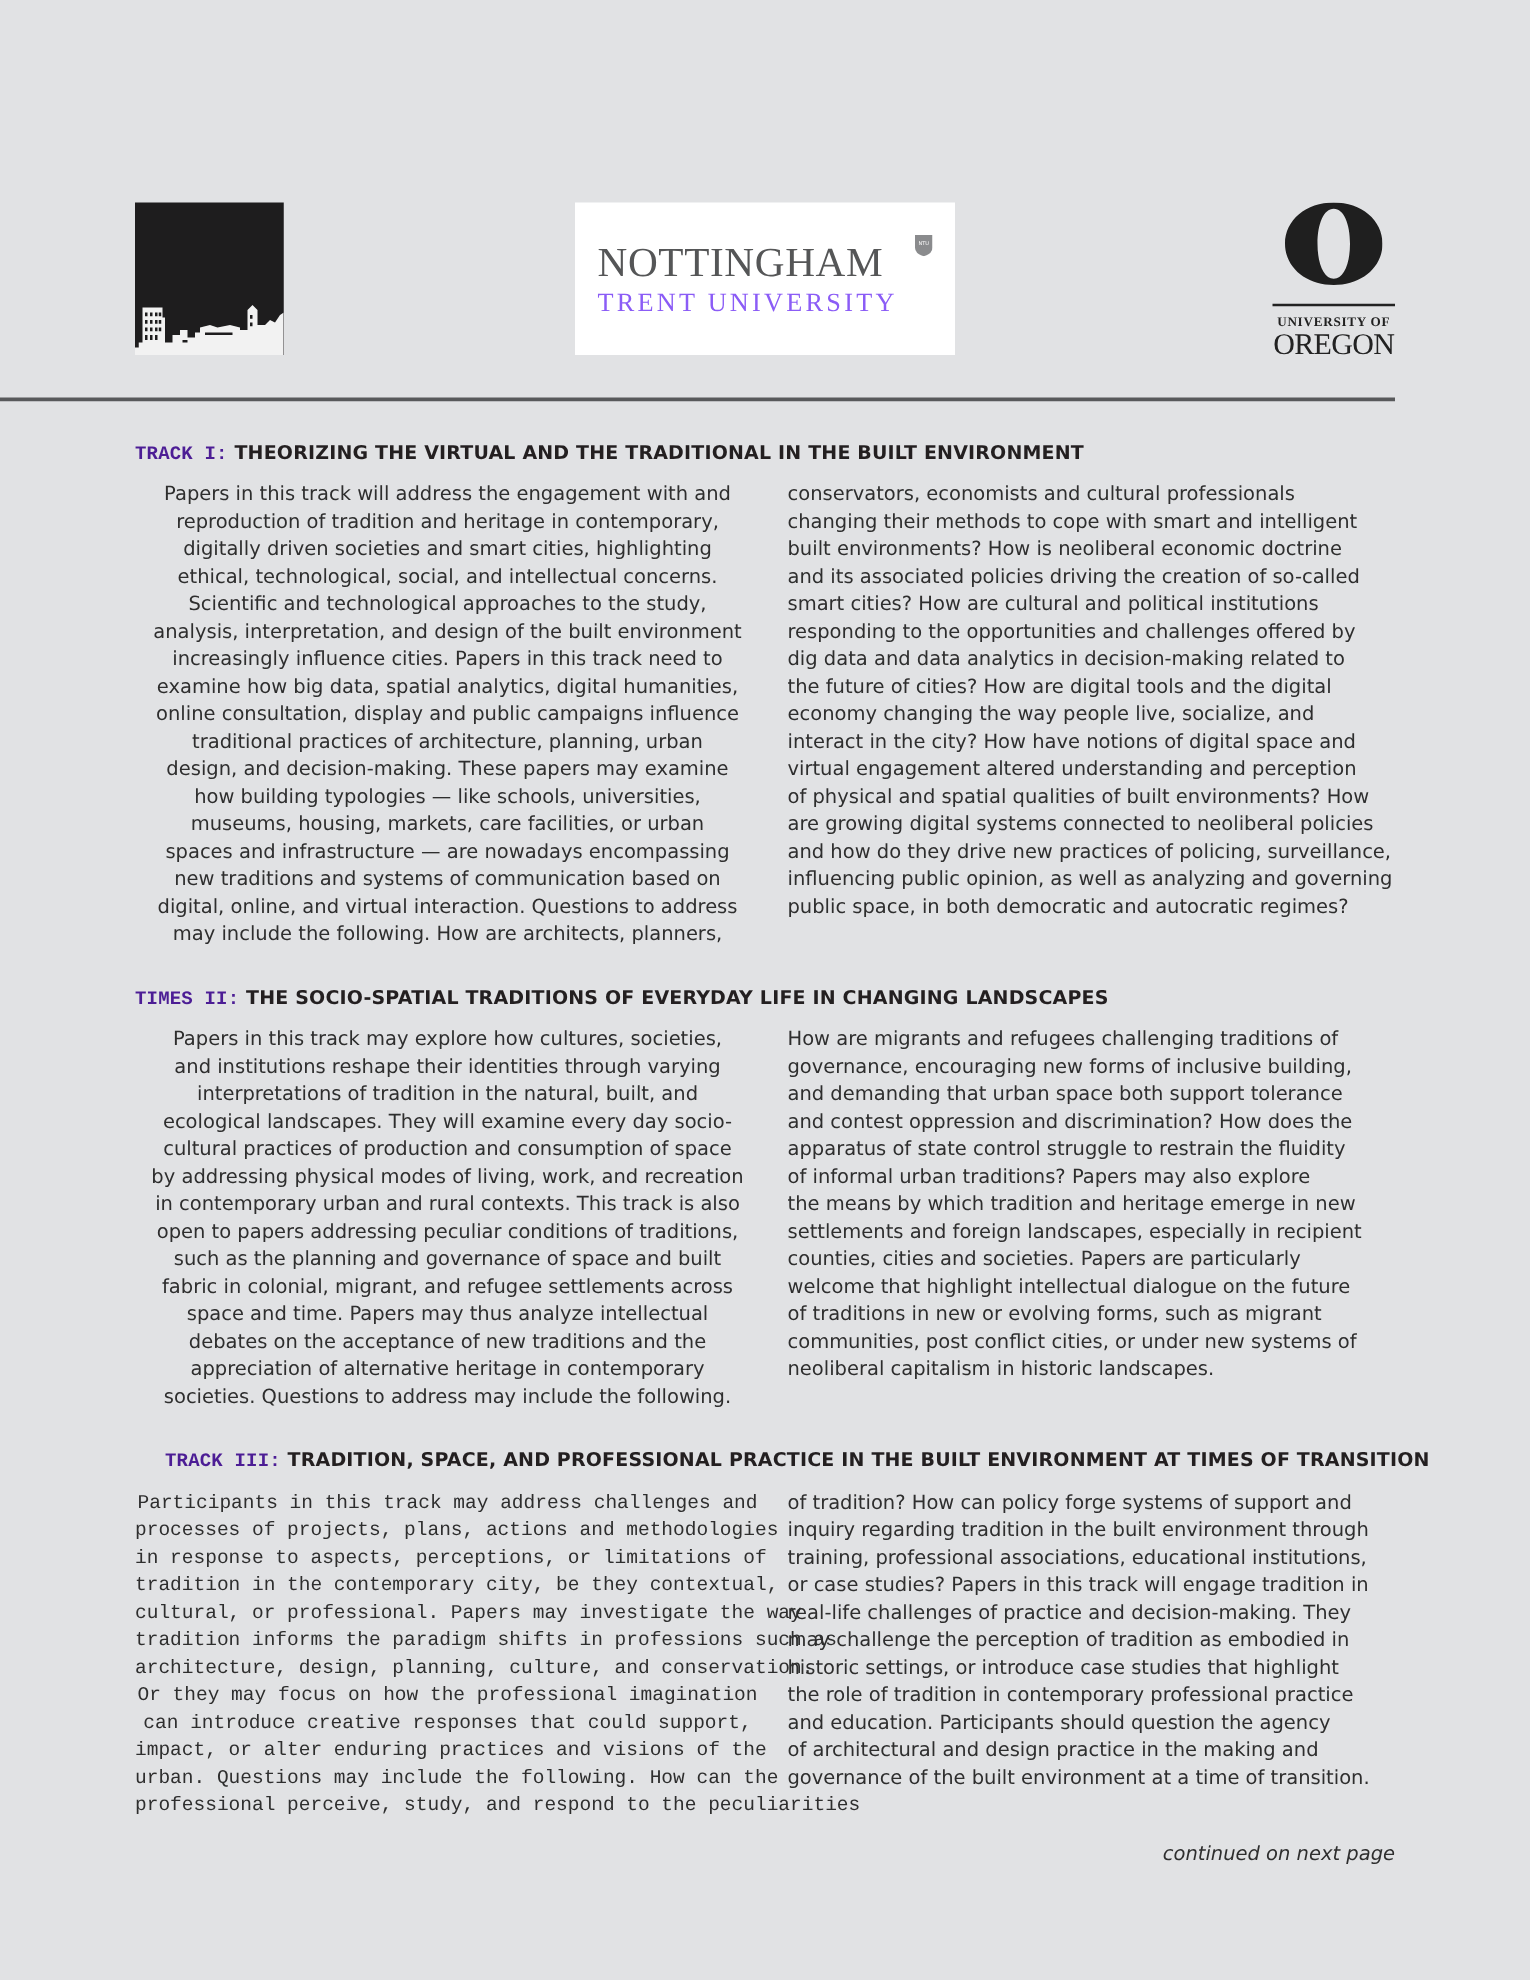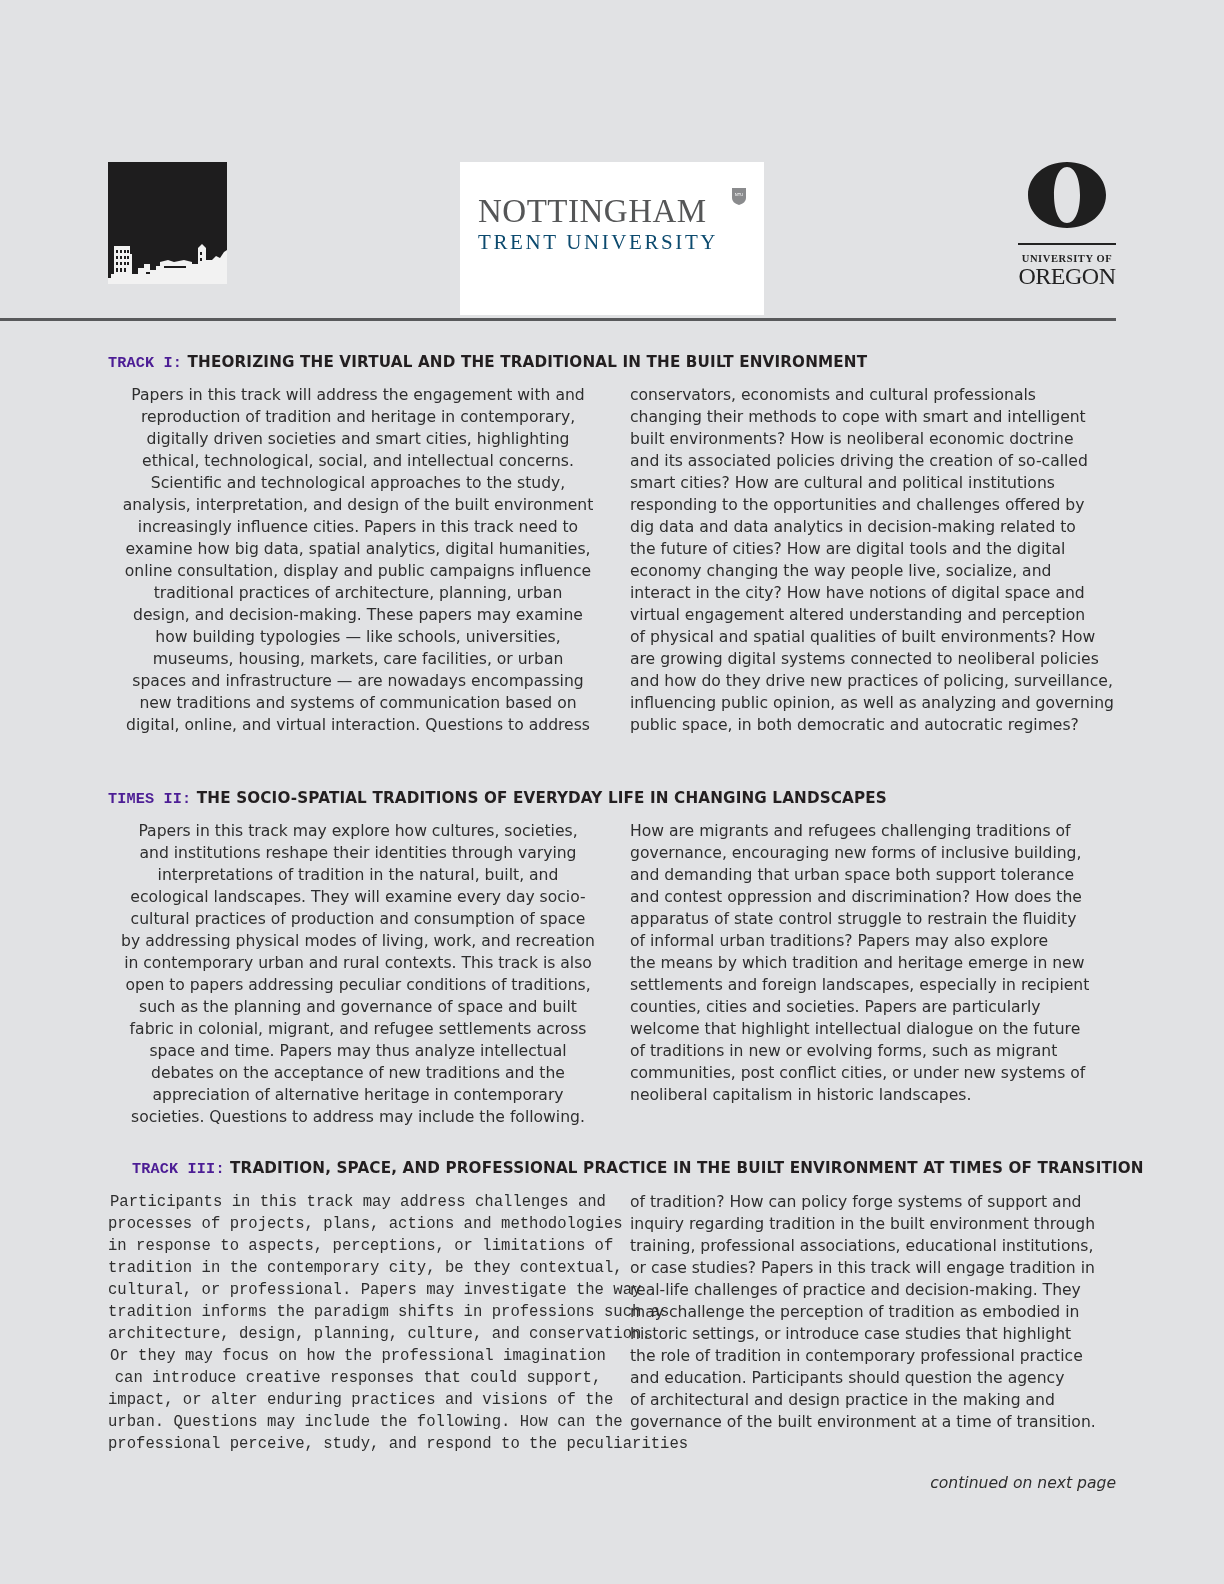--- a/index.html
+++ b/index.html
@@ -6,31 +6,31 @@
     html, body { width: 1224px; height: 1584px; background: #e1e2e4; overflow: hidden; }
     body { position: relative; font-family: "DejaVu Sans", sans-serif; color: #2b2b2b; }
 
     .logo-left {
       position: absolute; left: 108px; top: 162px; width: 119px; height: 122px;
       background: #1e1d1e; overflow: hidden;
     }
     .logo-left svg { position: absolute; left: 0; bottom: 0; width: 119px; height: 50px; }
 
     .logo-center {
-      position: absolute; left: 460px; top: 162px; width: 304px; height: 153px;
+      position: absolute; left: 460px; top: 162px; width: 304px; height: 122px;
       background: #ffffff;
     }
     .ntu-name {
       position: absolute; left: 18px; top: 33px;
       font-family: "Liberation Serif", serif; font-size: 33px; color: #555657;
       letter-spacing: 0.5px; line-height: 1;
     }
     .ntu-sub {
       position: absolute; left: 18px; top: 70px;
-      font-family: "Liberation Serif", serif; font-size: 21px; color: #0c4a6e;
+      font-family: "Liberation Serif", serif; font-size: 21px; color: #8b5cf6;
       letter-spacing: 2.6px; line-height: 1;
     }
     .ntu-shield {
       position: absolute; left: 272px; top: 26px; width: 14px; height: 17px;
     }
 
     .logo-right {
       position: absolute; left: 1018px; top: 162px; width: 100px; height: 124px;
     }
     .uo-o {
@@ -138,20 +138,21 @@
     <span class="line">increasingly influence cities. Papers in this track need to</span>
     <span class="line">examine how big data, spatial analytics, digital humanities,</span>
     <span class="line">online consultation, display and public campaigns influence</span>
     <span class="line">traditional practices of architecture, planning, urban</span>
     <span class="line">design, and decision-making.  These papers may examine</span>
     <span class="line">how building typologies — like schools, universities,</span>
     <span class="line">museums, housing, markets, care facilities, or urban</span>
     <span class="line">spaces and infrastructure — are nowadays encompassing</span>
     <span class="line">new traditions and systems of communication based on</span>
     <span class="line">digital, online, and virtual interaction.  Questions to address</span>
+    <span class="line">may include the following.  How are architects, planners,</span>
   </div>
 <div class="col col-right" style="top:384px;">
     <span class="line">conservators, economists and cultural professionals</span>
     <span class="line">changing their methods to cope with smart and intelligent</span>
     <span class="line">built environments?  How is neoliberal economic doctrine</span>
     <span class="line">and its associated policies driving the creation of so-called</span>
     <span class="line">smart cities?  How are cultural and political institutions</span>
     <span class="line">responding to the opportunities and challenges offered by</span>
     <span class="line">dig data and data analytics in decision-making related to</span>
     <span class="line">the future of cities?  How are digital tools and the digital</span>

